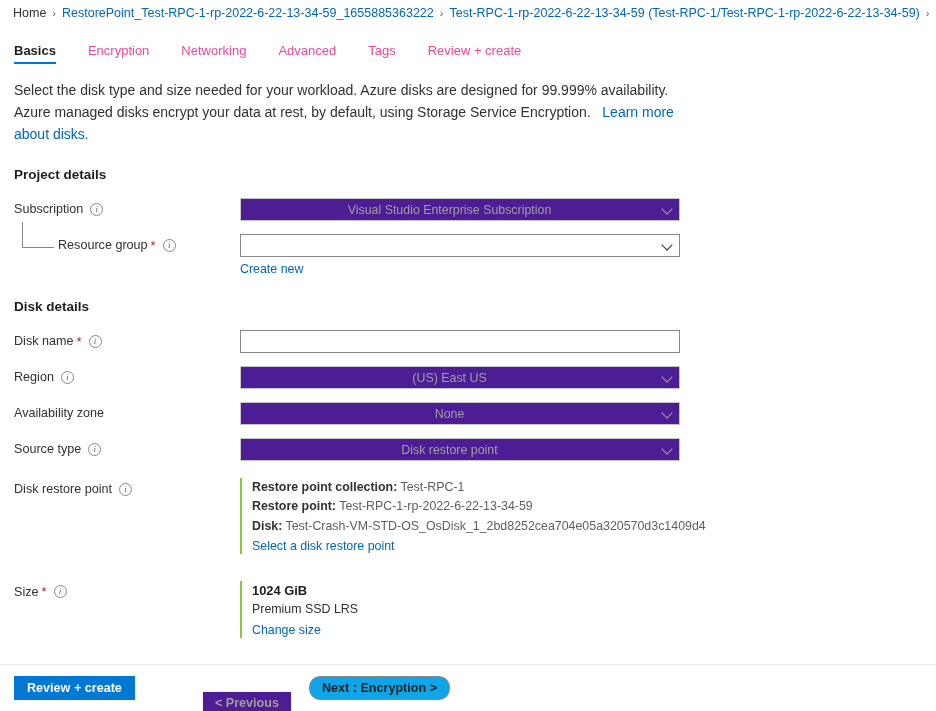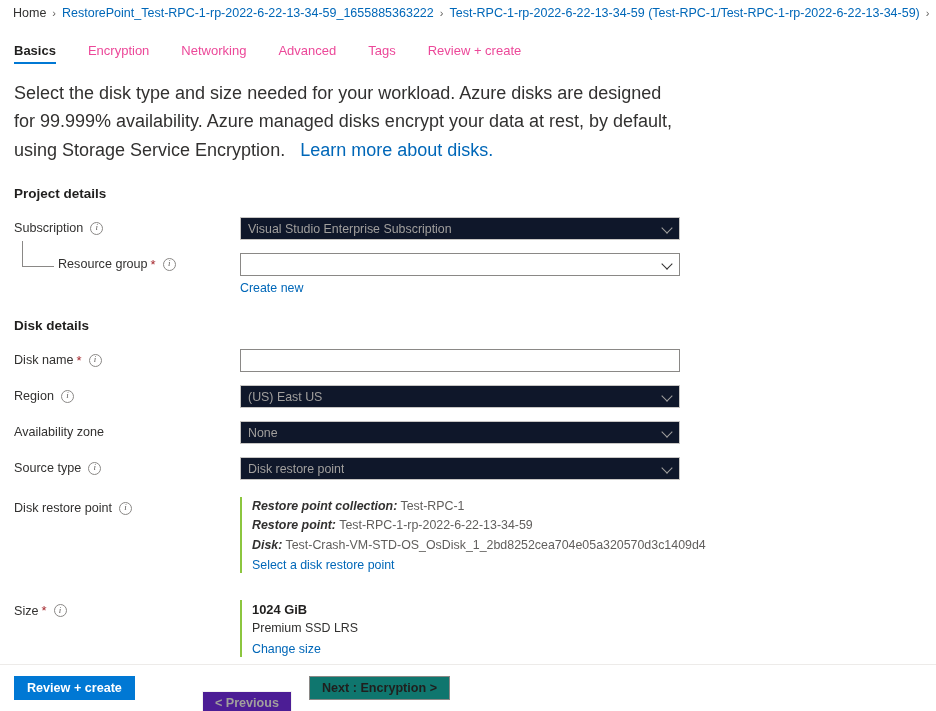--- a/index.html
+++ b/index.html
@@ -99,21 +99,21 @@
     right: 14px;
     bottom: 0;
     height: 2px;
     background: #0078d4;
   }
 
   
   .intro {
     margin: 15px 0 0 14px;
     width: 664px;
-    font-size: 18px;
+    font-size: 14px;
     line-height: 1.58;
     color: #323130;
   }
   .inline-link {
     color: #0067b8;
     cursor: pointer;
     text-decoration: none;
   }
 
   
@@ -206,24 +206,25 @@
     align-items: center;
     position: relative;
     cursor: pointer;
     outline: none;
   }
   .txt {
     cursor: text;
     padding-right: 7px;
   }
   .sel.disabled, .txt.disabled {
-    background: #0f172a;
+    background: #4c1d95;
     border-color: #c8c6c4;
     color: #a19f9d;
     cursor: default;
+    justify-content: center;
   }
   .sel .chev {
     position: absolute;
     right: 8px;
     top: 50%;
     width: 8px;
     height: 8px;
     margin-top: -5px;
     border-right: 1.4px solid #323130;
     border-bottom: 1.4px solid #323130;
@@ -251,21 +252,20 @@
   }
   .infobox .line {
     font-size: 12.4px;
     line-height: 1.54;
     color: #605e5c;
     white-space: nowrap;
   }
   .infobox .line b {
     color: #323130;
     font-weight: 600;
-    font-style: italic;
   }
   .infobox .big {
     font-size: 12.9px;
     font-weight: 700;
     color: #201f1e;
     line-height: 1.5;
   }
   .infobox .plain {
     font-size: 12.4px;
     color: #323130;
@@ -315,25 +315,26 @@
   .btn-disabled {
     background: #4c1d95;
     color: #a19f9d;
     border-color: #f3f2f1;
     min-width: 90px;
     cursor: default;
     margin-left: 67px;
     margin-top: 29px;
   }
   .btn-default {
-    background: #0f766e;
+    background: #0ea5e9;
     color: #201f1e;
     border-color: #8a8886;
     min-width: 100px;
     margin-left: 17px;
+    border-radius: 11px;
   }
 </style>
 </head>
 <body>
 
 <div class="page">
 
   <div class="breadcrumb">
     <span class="crumb-link crumb-home">Home</span>
     <span class="crumb-sep">›</span>

